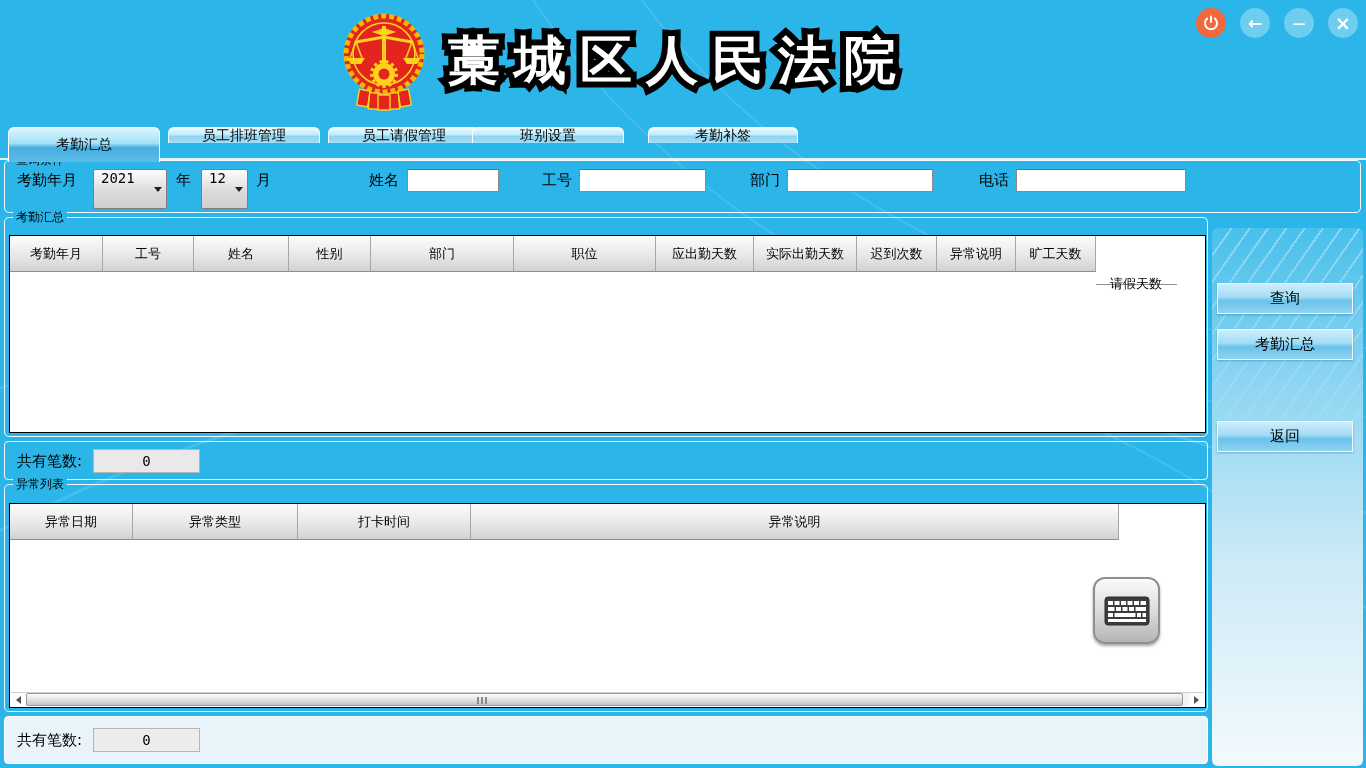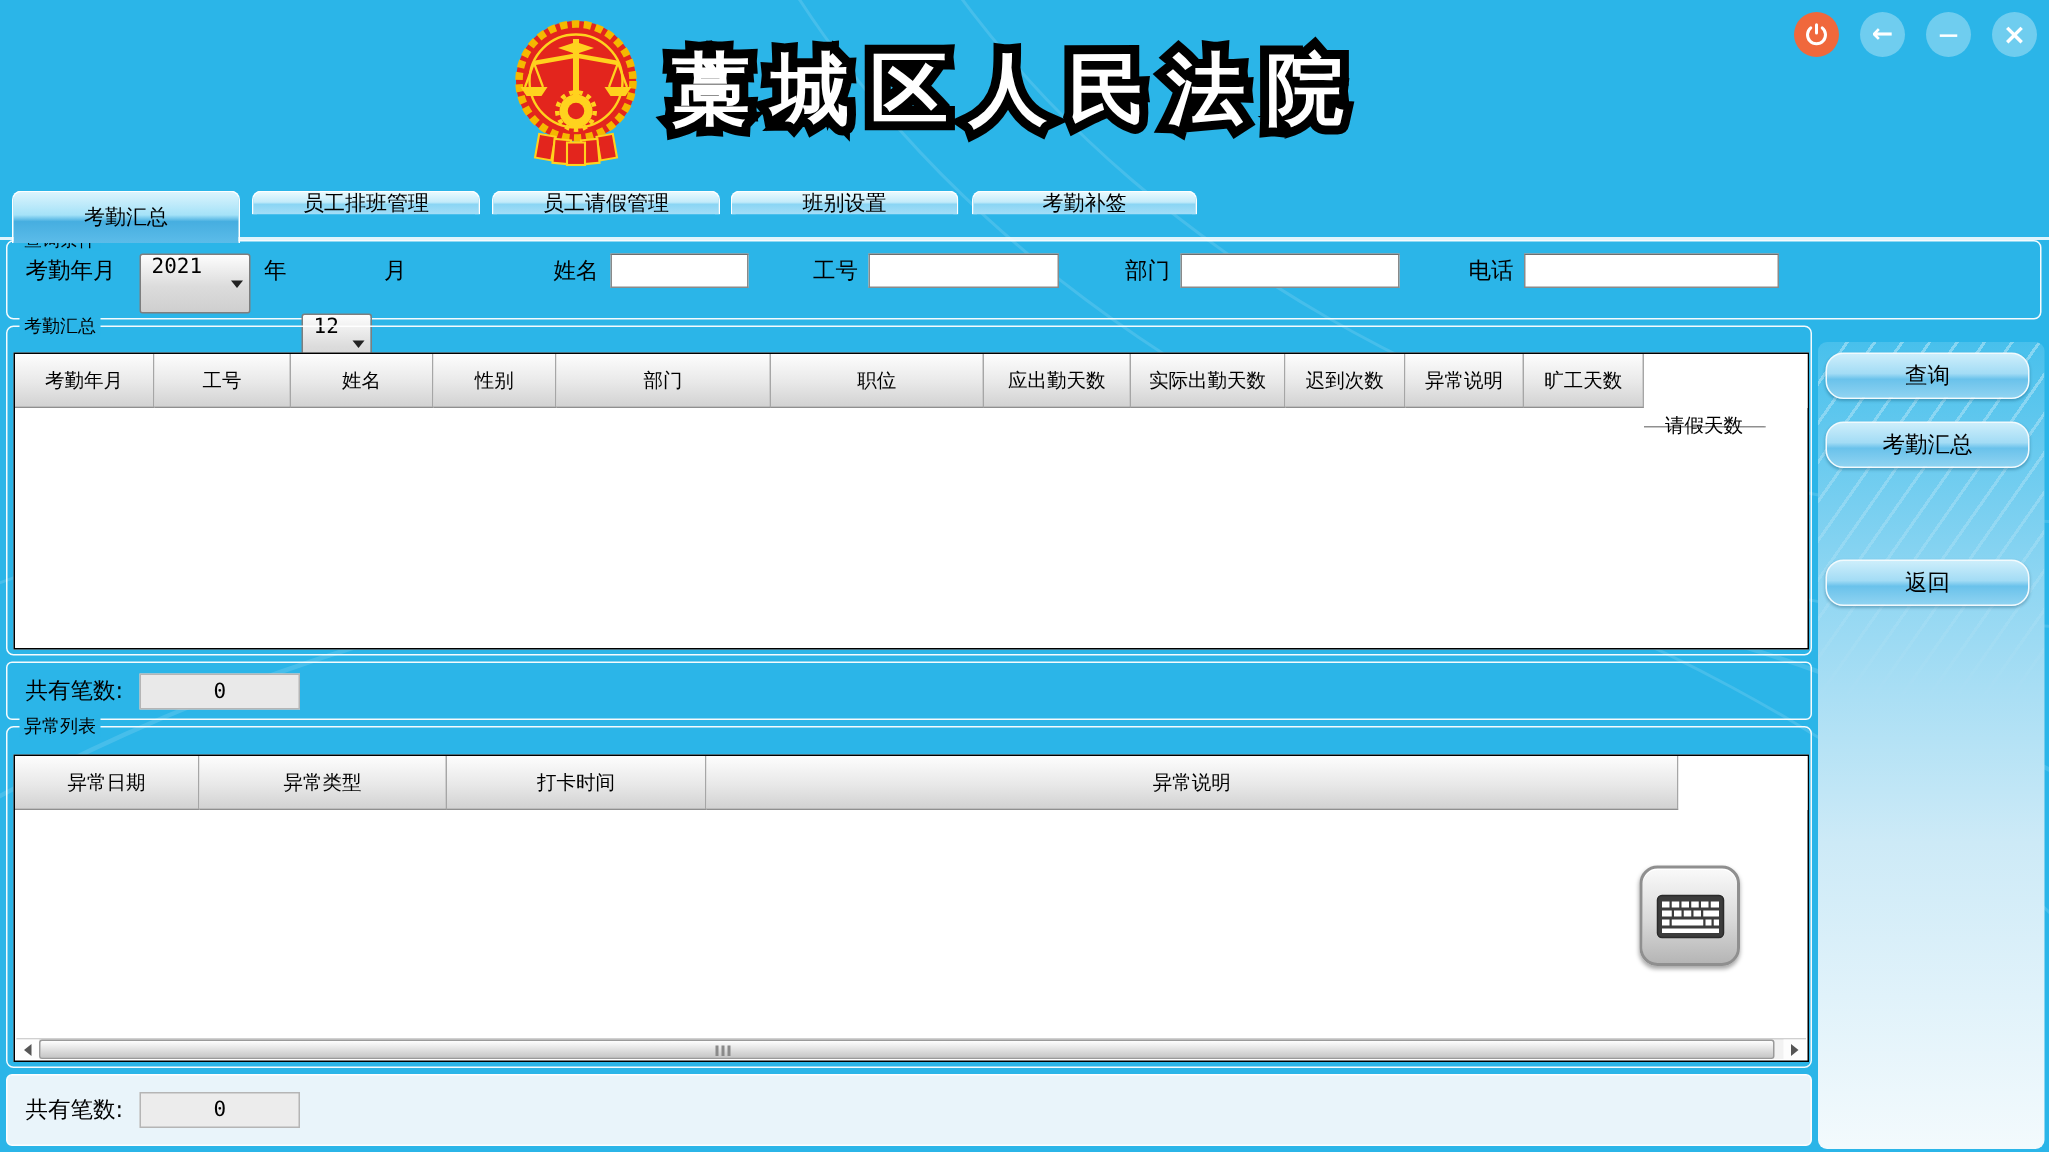--- a/index.html
+++ b/index.html
@@ -35,21 +35,21 @@
   .power-svg { width:16px; height:16px; }
 
   
   .tabline { position:absolute; left:0; top:158px; width:1366px; height:2px; background:rgba(255,255,255,.85); }
   .tab { position:absolute; top:127px; height:16px; border:1px solid #fff; border-bottom:none;
     border-radius:6px 6px 0 0; display:flex; align-items:center; justify-content:center;
     font-size:14px; cursor:pointer;
     background:linear-gradient(180deg,#eafafe 0%,#c3ebfa 45%,#8ad5f4 55%,#a5def7 100%); }
   .tab.active { background:linear-gradient(180deg,#dcf4fd 0%,#a5e2f8 45%,#46aee0 58%,#5cbce9 100%); height:35px; z-index:3; }
   .t1{left:8px;width:152px;} .t2{left:168px;width:152px;} .t3{left:328px;width:152px;}
-  .t4{left:487px;width:152px;text-align:right;} .t5{left:648px;width:150px;}
+  .t4{left:472px;width:152px;text-align:right;} .t5{left:648px;width:150px;}
 
   
   .gbox { position:absolute; border:1px solid rgba(255,255,255,.95); border-radius:5px; }
   .gbox-label { position:absolute; top:-8px; left:8px; font-size:12px; padding:0 3px;
     background:#2bb5e8; line-height:14px; }
   .g-query { left:4px; top:160px; width:1357px; height:53px; }
   .g-summary { left:4px; top:217px; width:1204px; height:220px; }
   .g-count1 { left:4px; top:441px; width:1204px; height:39px; border-radius:4px; }
   .g-exc { left:4px; top:484px; width:1204px; height:228px; }
   .g-count2 { left:4px; top:716px; width:1204px; height:48px; border-radius:4px;
@@ -101,24 +101,24 @@
   .tri-left { width:0; height:0; border-top:4px solid transparent; border-bottom:4px solid transparent; border-right:5px solid #555; }
   .tri-right { width:0; height:0; border-top:4px solid transparent; border-bottom:4px solid transparent; border-left:5px solid #555; }
 
   
   .rpanel { position:absolute; left:1212px; top:228px; width:151px; height:538px; border-radius:6px;
     background:linear-gradient(180deg,#48c0ec 0%,#8fd6f2 30%,#cdeaf7 62%,#f3fafd 100%); }
   .rpanel .stripes { position:absolute; inset:0; border-radius:6px;
     background:repeating-linear-gradient(125deg, rgba(255,255,255,.35) 0 2px, transparent 2px 15px);
     -webkit-mask-image:linear-gradient(180deg,#000 0%,transparent 45%);
     mask-image:linear-gradient(180deg,#000 0%,transparent 45%); pointer-events:none; }
-  .act-btn { position:absolute; left:5px; width:136px; height:31px; border:1px solid #f2fafd; border-radius:12px;
+  .act-btn { position:absolute; left:5px; width:136px; height:31px; border:1px solid #f2fafd; border-radius:0;
     background:linear-gradient(180deg,#cdeefb 0%,#a3dcf5 45%,#6ac2eb 58%,#8fd3f1 100%);
     box-shadow:0 1px 2px rgba(0,60,90,.3);
-    display:flex; align-items:center; justify-content:center; font-size:15px; cursor:pointer; }
+    display:flex; align-items:center; justify-content:center; font-size:15px; cursor:pointer;margin-top:48px; }
   .a1{top:7px;} .a2{top:53px;} .a3{top:99px;} .a4{top:145px;}
 </style>
 </head>
 <body>
 
 <div class="curve c1"></div>
 <div class="curve c2"></div>
 <div class="curve c3"></div>
 <div class="curve c4"></div>
 
@@ -185,21 +185,21 @@
   <span class="gbox-label">查询条件</span>
 
   <span class="q-label" style="left:12px;">考勤年月</span>
   <div class="combo" style="left:88px; width:74px;">
     <span class="combo-val">2021</span>
     <span class="combo-arr">
         <i class="tri-down"></i>
       </span>
   </div>
   <span class="q-label" style="left:171px;">年</span>
-  <div class="combo" style="left:196px; width:47px;margin-top:40px;">
+  <div class="combo" style="left:196px; width:47px;">
     <span class="combo-val">12</span>
     <span class="combo-arr">
         <i class="tri-down"></i>
       </span>
   </div>
   <span class="q-label" style="left:251px;">月</span>
 
   <span class="q-label" style="left:364px;">姓名</span>
   <input class="txt" style="left: 402px; width: 92px;" value="">
 

